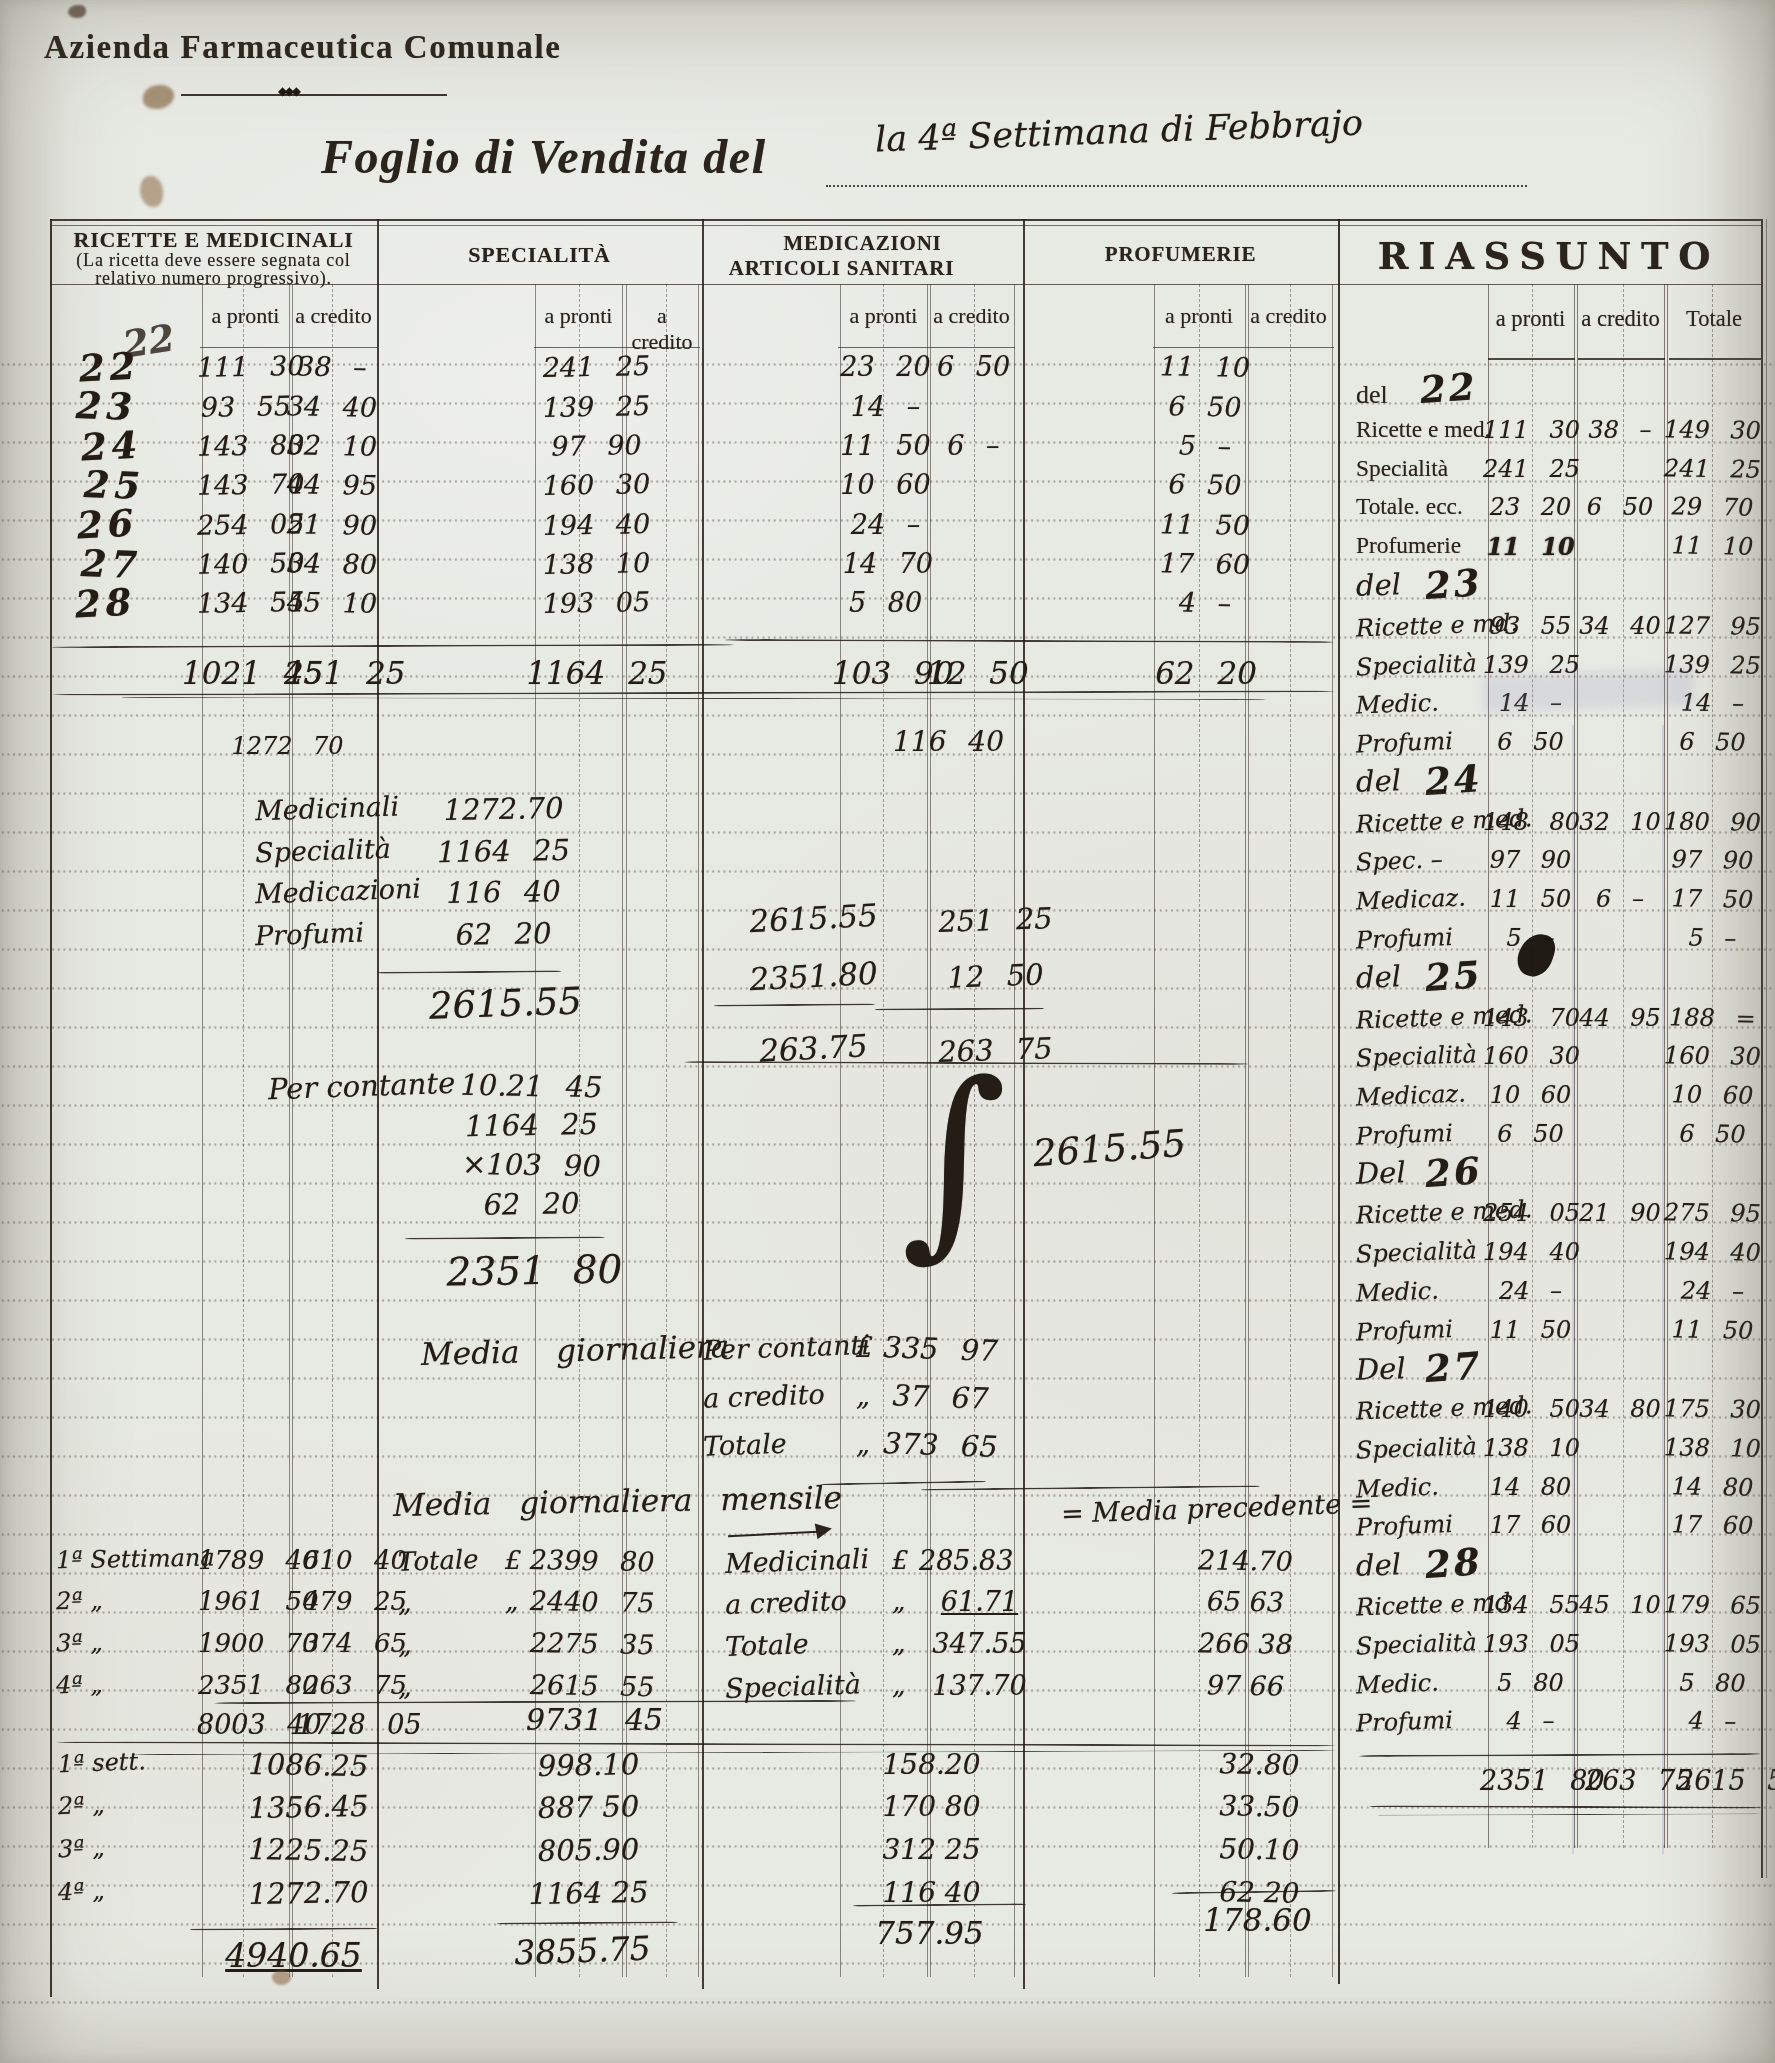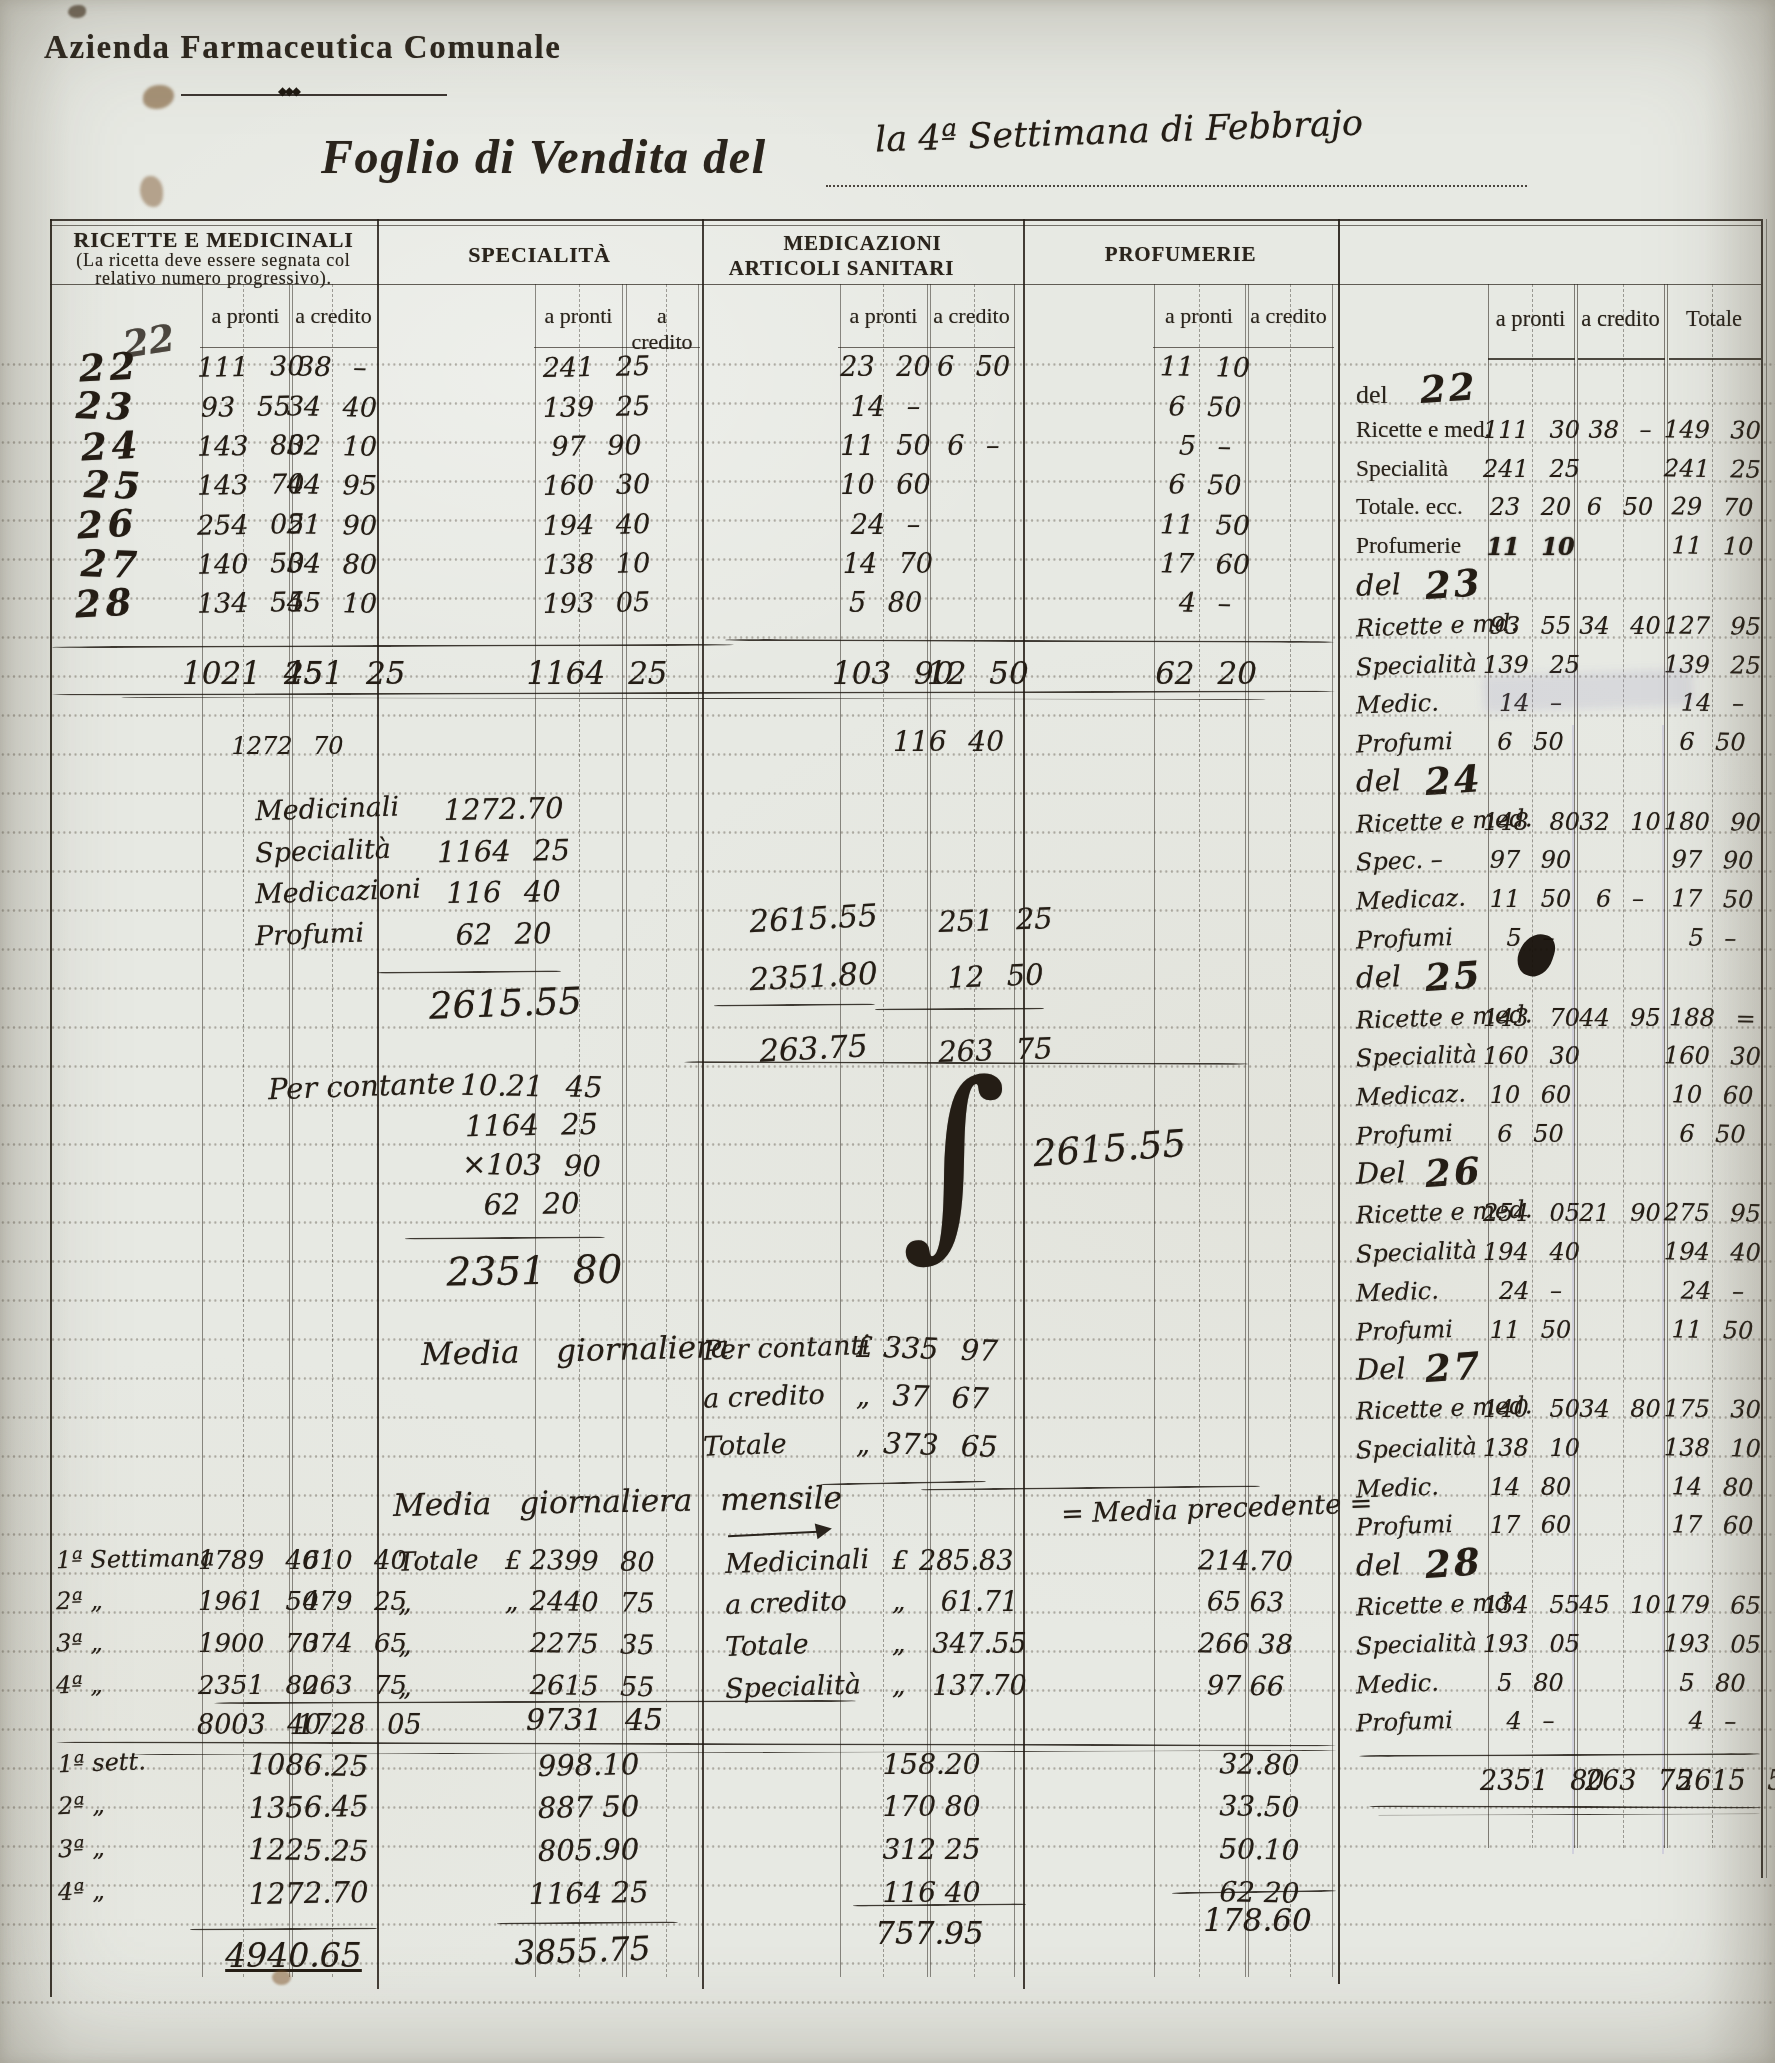--- a/index.html
+++ b/index.html
@@ -42,20 +42,21 @@
   <div class="abs hw t" style="left:875px;top:111px;font-size:35px;transform:rotate(-2deg);">la  4ª Settimana di Febbrajo</div>
   <div class="abs t" style="left:826px;top:185px;width:701px;border-top:2.4px dotted rgba(35,28,20,.8);"></div>
 
   <div class="abs printed colTitle" style="left:50px;top:227px;width:327px;font-size:22px;">RICETTE E MEDICINALI</div>
   <div class="abs printed colTitle" style="left:50px;top:250px;width:327px;font-size:18px;font-weight:normal;">(La ricetta deve essere segnata col</div>
   <div class="abs printed colTitle" style="left:50px;top:268px;width:327px;font-size:18px;font-weight:normal;">relativo numero progressivo).</div>
   <div class="abs printed colTitle" style="left:377px;top:242px;width:325px;font-size:22px;">SPECIALITÀ</div>
   <div class="abs printed colTitle" style="left:702px;top:231px;width:321px;font-size:21px;">MEDICAZIONI</div>
   <div class="abs printed colTitle" style="left:702px;top:256px;width:279px;font-size:21px;">ARTICOLI SANITARI</div>
   <div class="abs printed colTitle" style="left:1023px;top:242px;width:315px;font-size:21px;">PROFUMERIE</div>
+  <div class="abs printed colTitle" style="left:1338px;top:234px;width:422px;font-size:37px;letter-spacing:9.7px;font-family:'DejaVu Serif',serif;">RIASSUNTO</div>
 
   <div class="abs printed sub" style="left:202px;top:303px;width:87px;">a pronti</div>
   <div class="abs printed sub" style="left:290px;top:303px;width:87px;">a credito</div>
   <div class="abs printed sub" style="left:535px;top:303px;width:87px;">a pronti</div>
   <div class="abs printed sub" style="left:624px;top:303px;width:76px;">a credito</div>
   <div class="abs printed sub" style="left:840px;top:303px;width:87px;">a pronti</div>
   <div class="abs printed sub" style="left:929px;top:303px;width:85px;">a credito</div>
   <div class="abs printed sub" style="left:1154px;top:303px;width:90px;">a pronti</div>
   <div class="abs printed sub" style="left:1246px;top:303px;width:85px;">a credito</div>
   <div class="abs printed sub" style="left:1488px;top:306px;width:85px;font-size:22.6px;">a pronti</div>
@@ -273,21 +274,21 @@
     <div class="abs hw amt" style="left: 530px; top: 1670px; width: 113px; font-size: 27px; transform: rotate(1deg);">2615 55</div>
     <div class="abs ink" style="left: 214px; top: 1701px; width: 642px; height: 0px; transform: rotate(-0.2deg); border-top-width: 2.4px;"></div>
     <div class="abs ink" style="left: 56px; top: 1743px; width: 1280px; height: 0px; transform: rotate(0.15deg); border-top-width: 2.4px;"></div>
     <div class="abs ink" style="left: 131px; top: 1752px; width: 1206px; height: 0px; transform: rotate(-0.2deg); border-top-width: 1.6px;"></div>
     <div class="abs hw" style="left: 725px; top: 1545px; width: 169px; font-size: 27px; transform: rotate(-2deg);">Medicinali</div>
     <div class="abs hw" style="left: 892px; top: 1545px; font-size: 26px;">£</div>
     <div class="abs hw" style="left: 919px; top: 1545px; width: 121px; font-size: 27px; text-align: left;">285.83</div>
     <div class="abs hw" style="left: 1185px; top: 1545px; width: 121px; font-size: 27px; text-align: center; transform: rotate(1deg);">214.70</div>
     <div class="abs hw" style="left: 725px; top: 1586px; width: 169px; font-size: 27px; transform: rotate(-2deg);">a credito</div>
     <div class="abs hw" style="left: 892px; top: 1586px; font-size: 26px;">„</div>
-    <div class="abs hw" style="left: 919px; top: 1586px; width: 121px; font-size: 27px; text-align: center;">61.71</div>
+    <div class="abs hw" style="left: 919px; top: 1586px; width: 121px; font-size: 27px; text-align: center; text-decoration: underline;">61.71</div>
     <div class="abs hw" style="left: 1185px; top: 1586px; width: 121px; font-size: 27px; text-align: center; transform: rotate(1deg);">65 63</div>
     <div class="abs hw" style="left: 725px; top: 1628px; width: 169px; font-size: 27px; transform: rotate(-2deg);">Totale</div>
     <div class="abs hw" style="left: 892px; top: 1628px; font-size: 26px;">„</div>
     <div class="abs hw" style="left: 919px; top: 1628px; width: 121px; font-size: 27px; text-align: center;">347.55</div>
     <div class="abs hw" style="left: 1185px; top: 1628px; width: 121px; font-size: 27px; text-align: center; transform: rotate(1deg);">266 38</div>
     <div class="abs hw" style="left: 725px; top: 1670px; width: 169px; font-size: 27px; transform: rotate(-2deg);">Specialità</div>
     <div class="abs hw" style="left: 892px; top: 1670px; font-size: 26px;">„</div>
     <div class="abs hw" style="left: 919px; top: 1670px; width: 121px; font-size: 27px; text-align: center;">137.70</div>
     <div class="abs hw" style="left: 1185px; top: 1670px; width: 121px; font-size: 27px; text-align: center; transform: rotate(1deg);">97 66</div>
     <div class="abs hw" style="left: 58px; top: 1748px; width: 129px; font-size: 24px; transform: rotate(-2deg);">1ª sett.</div>

